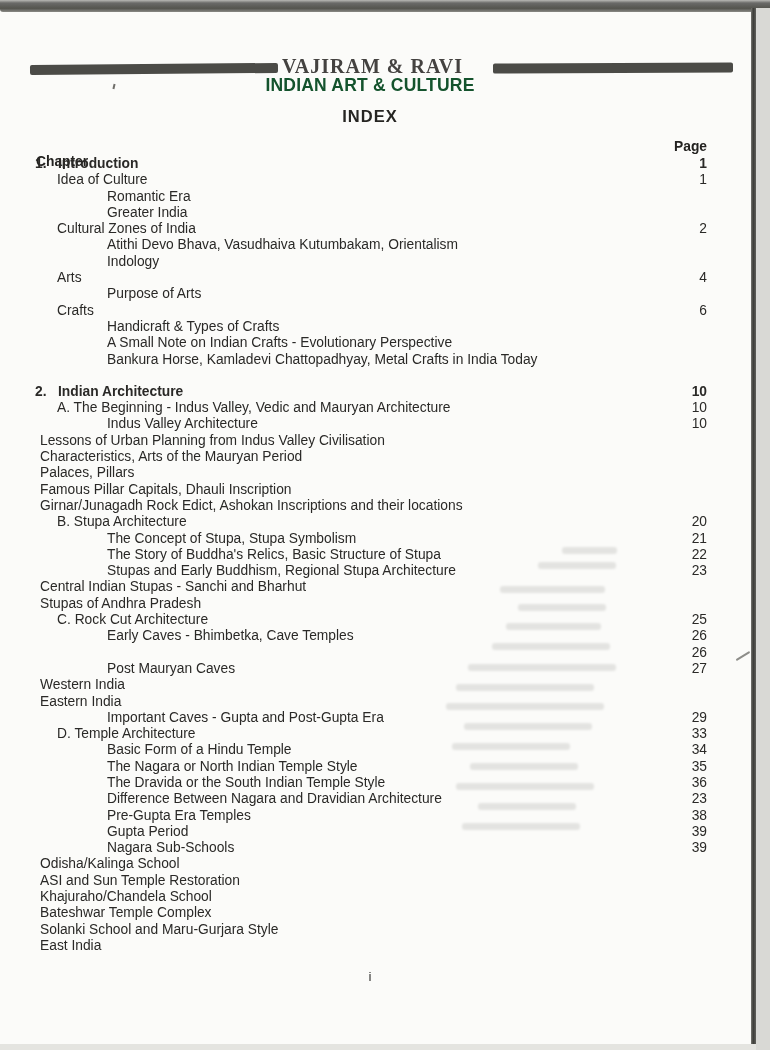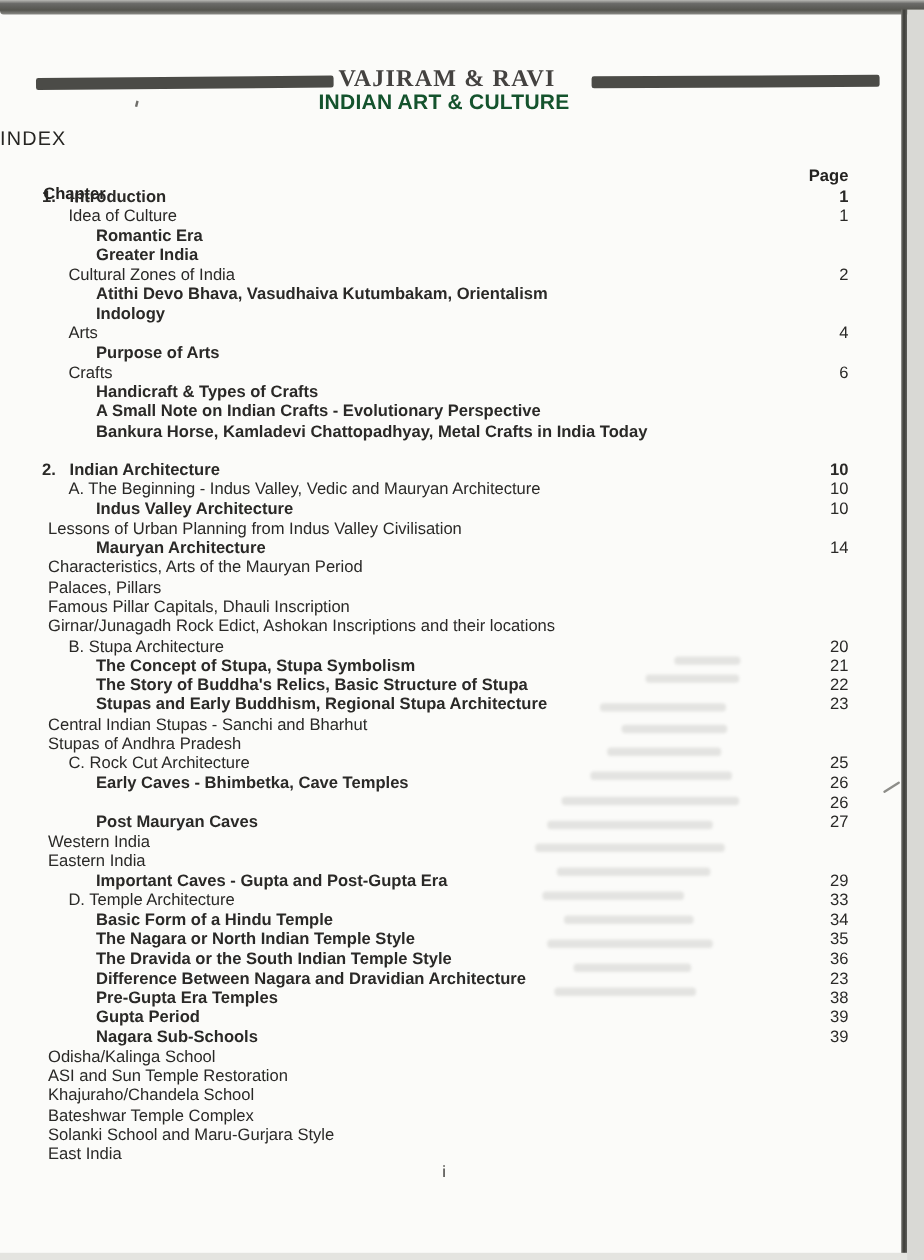--- a/index.html
+++ b/index.html
@@ -52,41 +52,41 @@
     font-size: 20px; font-weight: bold; letter-spacing: 1px;
     color: #444240; white-space: nowrap;
   }
   .subtitle {
     position: absolute; top: 75px; width: 740px; margin: 0;
     text-align: center; font-size: 17.5px; font-weight: bold;
     color: #14532d; letter-spacing: 0.2px;
   }
   .index-title {
     position: absolute; top: 107px; width: 740px; margin: 0;
-    font-size: 16.5px; font-weight: normal;
+    text-align: center; font-size: 16.5px; font-weight: bold;
     color: #262522; letter-spacing: 1px;
   }
   .col-chapter {
     position: absolute; left: 36px; top: 154px;
     font-size: 13.8px; font-weight: bold; color: #232220;
   }
   .col-page {
     position: absolute; right: 63px; top: 139px;
     font-size: 13.8px; font-weight: bold; color: #232220;
   }
 
   
   .toc { position: absolute; left: 0; top: 156px; width: 770px; }
   .row { position: relative; height: 16.3px; line-height: 16.3px; font-size: 13.8px; white-space: nowrap; }
   .row.gap { margin-top: 16px; }
   .row.chapter { font-weight: bold; }
   .row.chapter .label-wrap { padding-left: 35px; }
   .num { display: inline-block; width: 23px; }
   .lvl1 .label-wrap { padding-left: 57px; }
-  .lvl2 .label-wrap { padding-left: 80px; font-weight: bold; }
+  .lvl2 .label-wrap { padding-left: 107px; }
   .lvl3 .label-wrap { padding-left: 40px; }
   .label-wrap { display: inline-block; }
   .pg {
     position: absolute; right: 63px; top: 0;
     text-align: right;
   }
 
   .footer-i {
     position: absolute; top: 969px; width: 740px;
     text-align: center; font-size: 13.5px; color: #3a3936;
@@ -132,21 +132,20 @@
       <div class="row lvl1"><span class="label-wrap"><span class="label">Arts</span></span><span class="pg">4</span></div>
       <div class="row lvl2"><span class="label-wrap"><span class="label">Purpose of Arts</span></span></div>
       <div class="row lvl1"><span class="label-wrap"><span class="label">Crafts</span></span><span class="pg">6</span></div>
       <div class="row lvl2"><span class="label-wrap"><span class="label">Handicraft &amp; Types of Crafts</span></span></div>
       <div class="row lvl2"><span class="label-wrap"><span class="label">A Small Note on Indian Crafts - Evolutionary Perspective</span></span></div>
       <div class="row lvl2"><span class="label-wrap"><span class="label">Bankura Horse, Kamladevi Chattopadhyay, Metal Crafts in India Today</span></span></div>
       <div class="row chapter gap"><span class="label-wrap"><span class="num">2.</span><span class="label">Indian Architecture</span></span><span class="pg">10</span></div>
       <div class="row lvl1"><span class="label-wrap"><span class="label">A. The Beginning - Indus Valley, Vedic and Mauryan Architecture</span></span><span class="pg">10</span></div>
       <div class="row lvl2"><span class="label-wrap"><span class="label">Indus Valley Architecture</span></span><span class="pg">10</span></div>
       <div class="row lvl3"><span class="label-wrap"><span class="label">Lessons of Urban Planning from Indus Valley Civilisation</span></span></div>
-      <div class="row lvl2"><span class="label-wrap"><span class="label">Mauryan Architecture</span></span><span class="pg">14</span></div>
       <div class="row lvl3"><span class="label-wrap"><span class="label">Characteristics, Arts of the Mauryan Period</span></span></div>
       <div class="row lvl3"><span class="label-wrap"><span class="label">Palaces, Pillars</span></span></div>
       <div class="row lvl3"><span class="label-wrap"><span class="label">Famous Pillar Capitals, Dhauli Inscription</span></span></div>
       <div class="row lvl3"><span class="label-wrap"><span class="label">Girnar/Junagadh Rock Edict, Ashokan Inscriptions and their locations</span></span></div>
       <div class="row lvl1"><span class="label-wrap"><span class="label">B. Stupa Architecture</span></span><span class="pg">20</span></div>
       <div class="row lvl2"><span class="label-wrap"><span class="label">The Concept of Stupa, Stupa Symbolism</span></span><span class="pg">21</span></div>
       <div class="row lvl2"><span class="label-wrap"><span class="label">The Story of Buddha's Relics, Basic Structure of Stupa</span></span><span class="pg">22</span></div>
       <div class="row lvl2"><span class="label-wrap"><span class="label">Stupas and Early Buddhism, Regional Stupa Architecture</span></span><span class="pg">23</span></div>
       <div class="row lvl3"><span class="label-wrap"><span class="label">Central Indian Stupas - Sanchi and Bharhut</span></span></div>
       <div class="row lvl3"><span class="label-wrap"><span class="label">Stupas of Andhra Pradesh</span></span></div>

